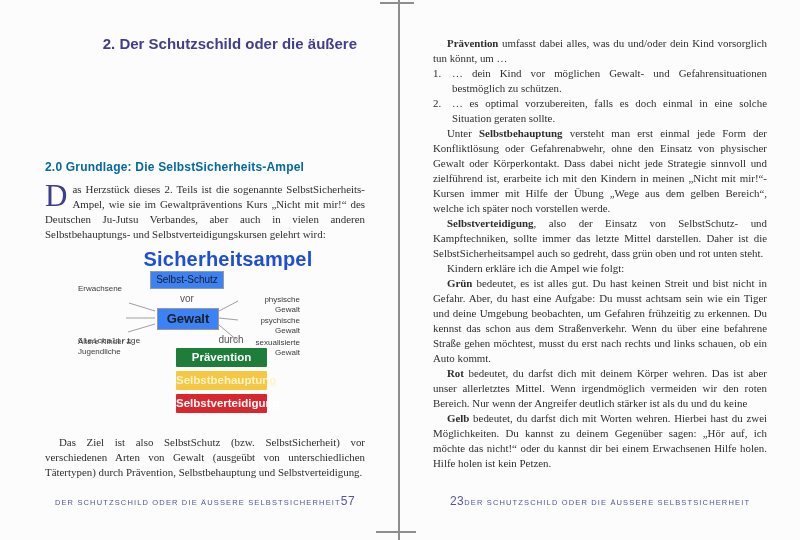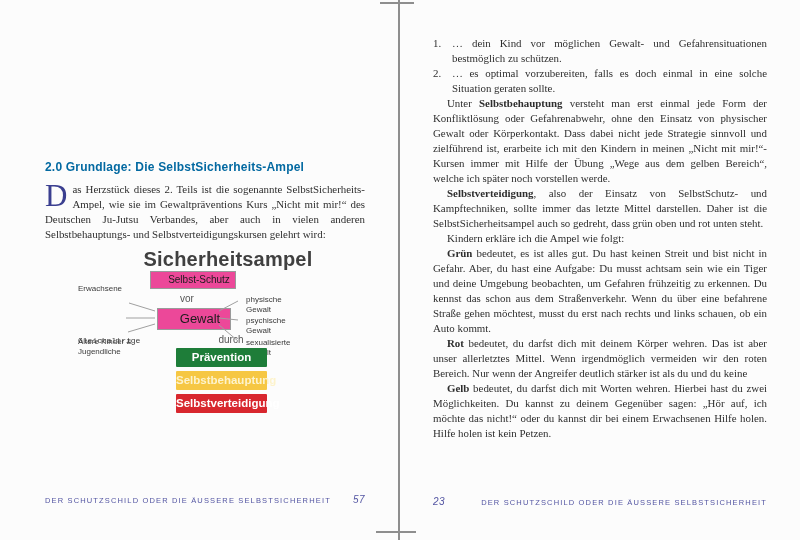--- a/index.html
+++ b/index.html
@@ -34,37 +34,37 @@
   .intro{position:absolute;top:182px;left:0;width:320px;}
   .dropcap{
     float:left;font-size:31px;line-height:26px;color:#3b3f90;
     margin:1px 5px 0 0;font-family:"Liberation Serif", serif;
   }
   .closing{position:absolute;top:435px;left:0;width:320px;text-indent:14px;}
   .footer{
     position:absolute;top:494px;left:0;right:0;
     font-family:"Liberation Sans", sans-serif;font-size:7.5px;
     letter-spacing:1.15px;color:#5355a2;
-    display:flex;justify-content:space-between;align-items:baseline;
+    display:flex;justify-content:center;align-items:baseline;
   }
-  .footer .pgnum{letter-spacing:0.5px;font-size:10px;font-style:italic;}
+  .footer .pgnum{letter-spacing:0.5px;font-size:12px;}
 
   
   .dg{position:absolute;font-family:"Liberation Sans", sans-serif;}
   .dg-title{top:248px;left:58px;width:250px;text-align:center;
-    font-size:20px;font-weight:bold;color:#404040;letter-spacing:0.2px;}
-  .dg-box{background:#ec4899;border:1px solid #9a9a9a;text-align:center;color:#1d1d1d;padding-left:12px;}
+    font-size:20px;font-weight:bold;color:#1d4ed8;letter-spacing:0.2px;}
+  .dg-box{background:#3b82f6;border:1px solid #9a9a9a;text-align:center;color:#1d1d1d;}
   .dg-topbox{top:271px;left:105px;width:72px;height:16px;font-size:10px;line-height:16px;}
-  .dg-gewalt{top:308px;left:112px;width:60px;height:20px;font-size:13px;line-height:20px;font-weight:normal;}
+  .dg-gewalt{top:308px;left:112px;width:60px;height:20px;font-size:13px;line-height:20px;font-weight:bold;}
   .dg-small{font-size:10px;color:#555;text-align:center;width:30px;left:127px;}
   .dg-vor{top:293px;}
   .dg-durch{top:334px;margin-left:44px;}
   .dg-side{font-size:8px;line-height:10px;color:#3a3a3a;}
   .dg-left{left:33px;width:68px;text-align:left;}
-  .dg-right{left:201px;width:62px;text-align:left;}
+  .dg-right{left:193px;width:62px;text-align:right;}
   .dg-lines{position:absolute;left:0;top:290px;width:320px;height:70px;}
   .dg-bar{
     left:131px;width:91px;height:19px;text-align:center;
     font-size:11.5px;line-height:19px;font-weight:bold;border-radius:1px;
   }
   .bar-0{top:348px;}
   .bar-1{top:371px;}
   .bar-2{top:394px;}
 
   
@@ -80,20 +80,21 @@
 </head>
 <body>
 
 <div class="fold-line"></div>
 <div class="crop-top"></div>
 <div class="crop-bottom"></div>
 
 <div class="page page-left">
 
   <div class="chapter-title">
+    <div>2. Der Schutzschild oder die äußere</div>
   </div>
 
   <div class="section-heading">2.0 Grundlage: Die SelbstSicherheits-Ampel</div>
 
   <div class="intro body-text">
     <span class="dropcap">D</span><span>as Herzstück dieses 2. Teils ist die sogenannte SelbstSicherheits-Ampel, wie sie im Gewaltpräventions Kurs „Nicht mit mir!“ des Deutschen Ju-Jutsu Verbandes, aber auch in vielen anderen Selbstbehauptungs- und Selbstverteidigungskursen gelehrt wird:</span>
   </div>
 
   <div>
     <div class="dg dg-title">Sicherheitsampel</div>
@@ -123,29 +124,31 @@
         <line x1="174" y1="28" x2="193" y2="30"></line>
         <line x1="174" y1="35" x2="193" y2="51"></line>
       </g>
     </svg>
 
     <div class="dg dg-bar bar-0" style="background: rgb(30, 125, 57); color: rgb(255, 255, 255);">Prävention</div>
     <div class="dg dg-bar bar-1" style="background: rgb(246, 199, 67); color: rgb(253, 243, 204);">Selbstbehauptung</div>
     <div class="dg dg-bar bar-2" style="background: rgb(216, 39, 46); color: rgb(255, 255, 255);">Selbstverteidigung</div>
   </div>
 
+  <div class="closing body-text">Das Ziel ist also SelbstSchutz (bzw. SelbstSicherheit) vor verschiedenen Arten von Gewalt (ausgeübt von unterschiedlichen Tätertypen) durch Prävention, Selbstbehauptung und Selbstverteidigung.</div>
 
   <div class="footer">
     <span>DER SCHUTZSCHILD ODER DIE ÄUSSERE SELBSTSICHERHEIT</span>
     <span class="pgnum">57</span>
   </div>
 </div>
 
 <div class="page page-right body-text">
 
+  <p class="indent"><span class="lead">Prävention</span><span> umfasst dabei alles, was du und/oder dein Kind vorsorglich tun könnt, um …</span></p>
 
   <div class="list-row">
     <span class="list-num">1.</span>
     <span class="list-text">… dein Kind vor möglichen Gewalt- und Gefahrensituationen bestmöglich zu schützen.</span>
   </div>
   <div class="list-row">
     <span class="list-num">2.</span>
     <span class="list-text">… es optimal vorzubereiten, falls es doch einmal in eine solche Situation geraten sollte.</span>
   </div>
 

